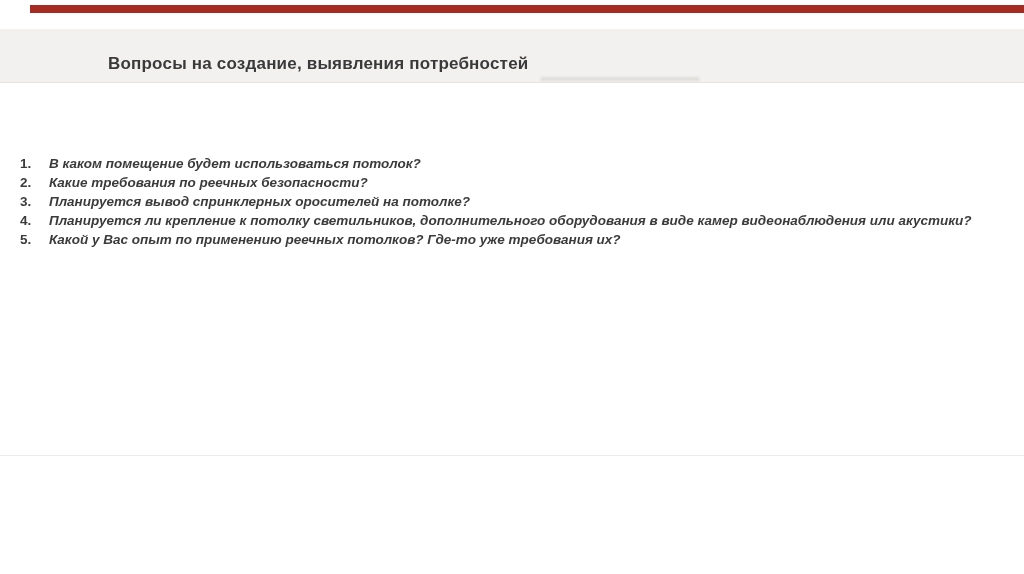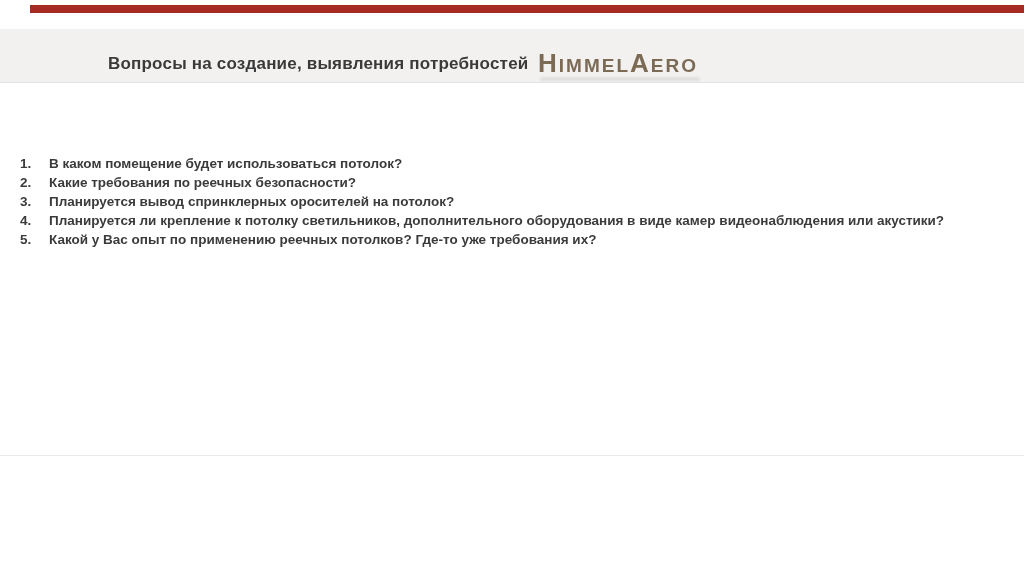--- a/index.html
+++ b/index.html
@@ -52,53 +52,52 @@
     margin: 0; padding: 0; list-style: none;
     width: 980px;
   }
   .question-row {
     display: flex;
     font-size: 13.5px; font-weight: 700;
     line-height: 19px;
     color: var(--list-text, #3b3b3b);
   }
   .question-row .num { flex: 0 0 29px; width: 29px; }
-  .question-row .txt { flex: 1 1 auto; white-space: nowrap; }
+  .question-row .txt { flex: 1 1 auto; white-space: nowrap; font-style: italic; }
   .bottom-border {
     position: absolute; left: 0; bottom: 0;
     width: 100%; height: 1px; background: #ebebeb;
   }
 </style>
 </head>
 <body>
 
 <div class="slide">
 
   <div class="top-bar"></div>
 
   <div class="header-band">
     <div class="slide-title">Вопросы на создание, выявления потребностей</div>
 
-    <div class="brand-logo"><span class="lg">H</span><span class="sm">IMMEL</span><span class="lg">A</span><span class="sm">ERO</span></div>
 
     <div class="logo-tagline-blur"></div>
   </div>
 
   <ol class="questions">
     <li class="question-row">
       <span class="num">1.</span>
       <span class="txt">В каком помещение будет использоваться потолок?</span>
     </li>
     <li class="question-row">
       <span class="num">2.</span>
       <span class="txt">Какие требования по реечных безопасности?</span>
     </li>
     <li class="question-row">
       <span class="num">3.</span>
-      <span class="txt">Планируется вывод спринклерных оросителей на потолок?</span>
+      <span class="txt">Планируется вывод спринклерных оросителей на потолке?</span>
     </li>
     <li class="question-row">
       <span class="num">4.</span>
       <span class="txt">Планируется ли крепление к потолку светильников, дополнительного оборудования в виде камер видеонаблюдения или акустики?</span>
     </li>
     <li class="question-row">
       <span class="num">5.</span>
       <span class="txt">Какой у Вас опыт по применению реечных потолков? Где-то уже требования их?</span>
     </li>
   </ol>

